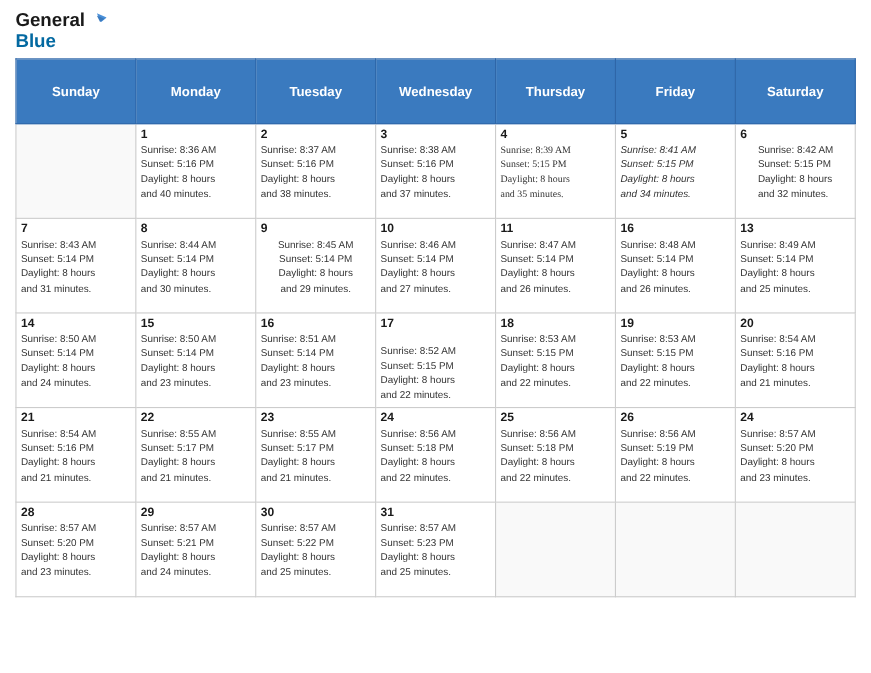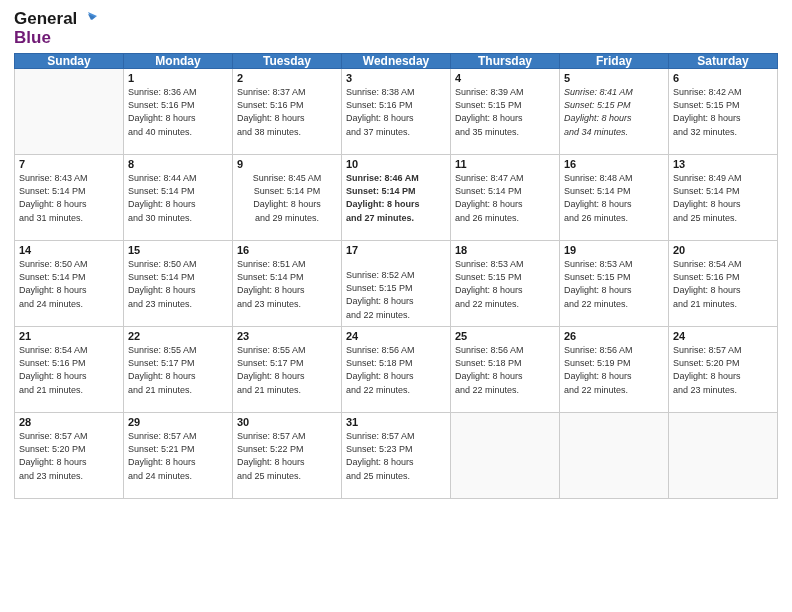--- a/index.html
+++ b/index.html
@@ -44,21 +44,21 @@
       width: 100%;
       border-collapse: collapse;
       border: 1px solid #ccc;
     }
     .calendar th {
       background: #3a7abf;
       color: #fff;
       font-size: 12px;
       font-weight: bold;
       text-align: center;
-      padding: 0 2px;
+      padding: 22px 2px;
       border: 1px solid #2e66a8;
     }
     .calendar td {
       vertical-align: top;
       border: 1px solid #ccc;
       padding: 3px 4px;
       width: calc(100%/7);
       background: #fff;
       font-size: 9.5px;
       color: #333;
@@ -87,21 +87,21 @@
   <div class="header">
     <div class="logo">
     <div style="line-height:1.1;">
       <div style="display:flex;align-items:center;gap:2px;">
         <span style="font-size:17px;font-weight:bold;color:#1a1a1a;">General</span>
         <svg width="18" height="18" viewBox="0 0 18 18">
           <polygon points="9,2 18,6 13,10" fill="#4a90d9"></polygon>
           <polygon points="9,4 16,7 12,10" fill="#3a7abf"></polygon>
         </svg>
       </div>
-      <div style="font-size:17px;font-weight:bold;color:#701a75;">Blue</div>
+      <div style="font-size:17px;font-weight:bold;color:#0369a1;">Blue</div>
     </div>
   </div>
     <div class="title-block">
       <div class="month-title"></div>
       <div class="subtitle"></div>
     </div>
   </div>
 
   <table class="calendar">
     <thead>
@@ -134,35 +134,35 @@
           </td>
           <td>
             <span class="day-num">3</span>
             <div class="day-info" style="white-space: pre-line;">Sunrise: 8:38 AM
 Sunset: 5:16 PM
 Daylight: 8 hours
 and 37 minutes.</div>
           </td>
           <td>
             <span class="day-num">4</span>
-            <div class="day-info" style="white-space: pre-line;">Sunrise: 8:39 AM
+            <div class="day-info" style="white-space: pre-line; font-family: Liberation Serif, serif;">Sunrise: 8:39 AM
 Sunset: 5:15 PM
 Daylight: 8 hours
 and 35 minutes.</div>
           </td>
           <td>
             <span class="day-num">5</span>
             <div class="day-info" style="white-space: pre-line; font-style: italic;">Sunrise: 8:41 AM
 Sunset: 5:15 PM
 Daylight: 8 hours
 and 34 minutes.</div>
           </td>
           <td>
             <span class="day-num">6</span>
-            <div class="day-info" style="white-space: pre-line;">Sunrise: 8:42 AM
+            <div class="day-info" style="white-space: pre-line; margin-left: 16px;">Sunrise: 8:42 AM
 Sunset: 5:15 PM
 Daylight: 8 hours
 and 32 minutes.</div>
           </td>
         </tr>
         <tr>
           <td>
             <span class="day-num">7</span>
             <div class="day-info" style="white-space: pre-line;">Sunrise: 8:43 AM
 Sunset: 5:14 PM
@@ -178,21 +178,21 @@
           </td>
           <td>
             <span class="day-num">9</span>
             <div class="day-info" style="white-space: pre-line; text-align: center;">Sunrise: 8:45 AM
 Sunset: 5:14 PM
 Daylight: 8 hours
 and 29 minutes.</div>
           </td>
           <td>
             <span class="day-num">10</span>
-            <div class="day-info" style="white-space: pre-line; font-weight: bold;">Sunrise: 8:46 AM
+            <div class="day-info" style="white-space: pre-line;">Sunrise: 8:46 AM
 Sunset: 5:14 PM
 Daylight: 8 hours
 and 27 minutes.</div>
           </td>
           <td>
             <span class="day-num">11</span>
             <div class="day-info" style="white-space: pre-line;">Sunrise: 8:47 AM
 Sunset: 5:14 PM
 Daylight: 8 hours
 and 26 minutes.</div>

